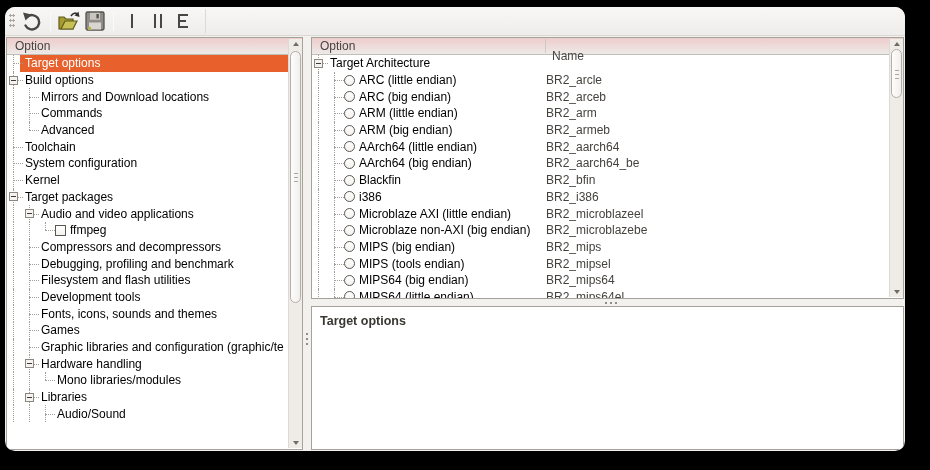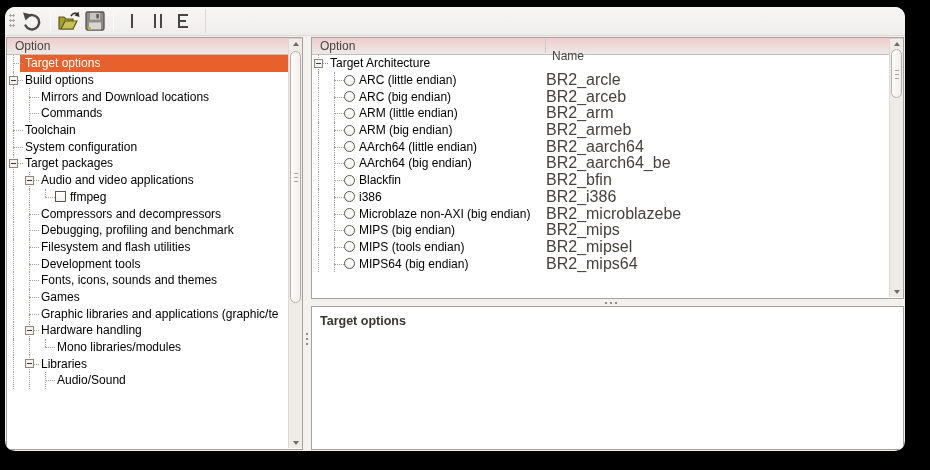--- a/index.html
+++ b/index.html
@@ -37,21 +37,21 @@
   .tcell{width:16px;height:100%;position:relative;flex:none;}
   .tcell.guide::before{content:'';position:absolute;left:6px;top:0;bottom:0;border-left:1px dotted #a29e98;}
   .tcell.conn::before{content:'';position:absolute;left:6px;top:0;bottom:0;border-left:1px dotted #a29e98;}
   .tcell.conn.lastc::before{bottom:50%;}
   .tcell.conn::after{content:'';position:absolute;left:6px;width:10px;top:50%;border-top:1px dotted #a29e98;}
   .ebox{position:absolute;left:2px;top:50%;margin-top:-4.5px;width:9px;height:9px;background:#f5f3f0;border:1px solid #8b8680;z-index:2;}
   .ebox::after{content:'';position:absolute;left:1px;right:1px;top:3px;border-top:1px solid #3e3b38;}
   .radio,.checkbox{flex:none;width:11px;height:11px;border:1px solid #5a5650;background:linear-gradient(#fff,#f4f2ef);margin-right:2px;z-index:1;}
   .radio{border-radius:50%;}
   .tlabel{font-size:12px;color:#000000;padding:0 3px 0 2px;position:relative;z-index:1;}
-  .tname{position:absolute;left:234px;font-size:16px;color:#45423e;z-index:1;}
+  .tname{position:absolute;left:234px;font-size:12px;color:#45423e;z-index:1;}
   .trow.sel::before{content:'';position:absolute;left:13px;right:0;top:0;bottom:0;background:#e8612c;}
   .trow.sel .tlabel{color:#fff;}
 
   
   .vscroll{position:absolute;top:1px;bottom:1px;right:0;width:14px;background:#efece8;border-left:1px solid #ddd9d4;}
   .vthumb{position:absolute;left:1px;right:1px;background:linear-gradient(90deg,#fdfdfc,#f1efec);border:1px solid #b3aea8;border-radius:7px;}
   .vthumb::after{content:'';position:absolute;left:50%;top:50%;width:4px;height:1px;margin-left:-2px;background:#aaa6a0;box-shadow:0 -4px 0 #aaa6a0,0 4px 0 #aaa6a0;}
   .sarrow{position:absolute;left:50%;margin-left:-3px;width:0;height:0;border-left:3.5px solid transparent;border-right:3.5px solid transparent;}
   .sarrow.up{border-bottom:4px solid #6f6b66;top:3px;}
   .sarrow.down{border-top:4px solid #6f6b66;bottom:3px;}
@@ -134,26 +134,35 @@
             <span class="tcell guide"></span>
             <span class="tcell conn"></span>
             <span class="tlabel">Mirrors and Download locations</span>
           </div>
           <div class="trow">
             <span class="tcell guide"></span>
             <span class="tcell conn"></span>
             <span class="tlabel">Commands</span>
           </div>
           <div class="trow">
+            <span class="tcell guide"></span>
+            <span class="tcell conn lastc"></span>
+            <span class="tlabel">Advanced</span>
+          </div>
+          <div class="trow">
             <span class="tcell conn"></span>
             <span class="tlabel">Toolchain</span>
           </div>
           <div class="trow">
             <span class="tcell conn"></span>
             <span class="tlabel">System configuration</span>
+          </div>
+          <div class="trow">
+            <span class="tcell conn"></span>
+            <span class="tlabel">Kernel</span>
           </div>
           <div class="trow">
             <span class="tcell conn">
               <span class="ebox"></span>
             </span>
             <span class="tlabel">Target packages</span>
           </div>
           <div class="trow">
             <span class="tcell guide"></span>
             <span class="tcell conn">
@@ -194,21 +203,21 @@
             <span class="tlabel">Fonts, icons, sounds and themes</span>
           </div>
           <div class="trow">
             <span class="tcell guide"></span>
             <span class="tcell conn"></span>
             <span class="tlabel">Games</span>
           </div>
           <div class="trow">
             <span class="tcell guide"></span>
             <span class="tcell conn"></span>
-            <span class="tlabel">Graphic libraries and applications (graphic/te</span>
+            <span class="tlabel">Graphic libraries and configuration (graphic/te</span>
           </div>
           <div class="trow">
             <span class="tcell guide"></span>
             <span class="tcell conn">
               <span class="ebox"></span>
             </span>
             <span class="tlabel">Hardware handling</span>
           </div>
           <div class="trow">
             <span class="tcell guide"></span>
@@ -305,20 +314,27 @@
             <span class="tcell guide"></span>
             <span class="tcell conn"></span>
             <span class="radio"></span>
             <span class="tlabel">i386</span>
             <span class="tname">BR2_i386</span>
           </div>
           <div class="trow">
             <span class="tcell guide"></span>
             <span class="tcell conn"></span>
             <span class="radio"></span>
+            <span class="tlabel">Microblaze AXI (little endian)</span>
+            <span class="tname">BR2_microblazeel</span>
+          </div>
+          <div class="trow">
+            <span class="tcell guide"></span>
+            <span class="tcell conn"></span>
+            <span class="radio"></span>
             <span class="tlabel">Microblaze non-AXI (big endian)</span>
             <span class="tname">BR2_microblazebe</span>
           </div>
           <div class="trow">
             <span class="tcell guide"></span>
             <span class="tcell conn"></span>
             <span class="radio"></span>
             <span class="tlabel">MIPS (big endian)</span>
             <span class="tname">BR2_mips</span>
           </div>
@@ -328,20 +344,27 @@
             <span class="radio"></span>
             <span class="tlabel">MIPS (tools endian)</span>
             <span class="tname">BR2_mipsel</span>
           </div>
           <div class="trow">
             <span class="tcell guide"></span>
             <span class="tcell conn"></span>
             <span class="radio"></span>
             <span class="tlabel">MIPS64 (big endian)</span>
             <span class="tname">BR2_mips64</span>
+          </div>
+          <div class="trow">
+            <span class="tcell guide"></span>
+            <span class="tcell conn"></span>
+            <span class="radio"></span>
+            <span class="tlabel">MIPS64 (little endian)</span>
+            <span class="tname">BR2_mips64el</span>
           </div>
         </div>
       <div class="vscroll">
         <span class="sarrow up"></span>
         <div class="vthumb" style="top:10px;height:49px;"></div>
         <span class="sarrow down"></span>
       </div>
     </div>
 
     <div class="hsplit"></div>

